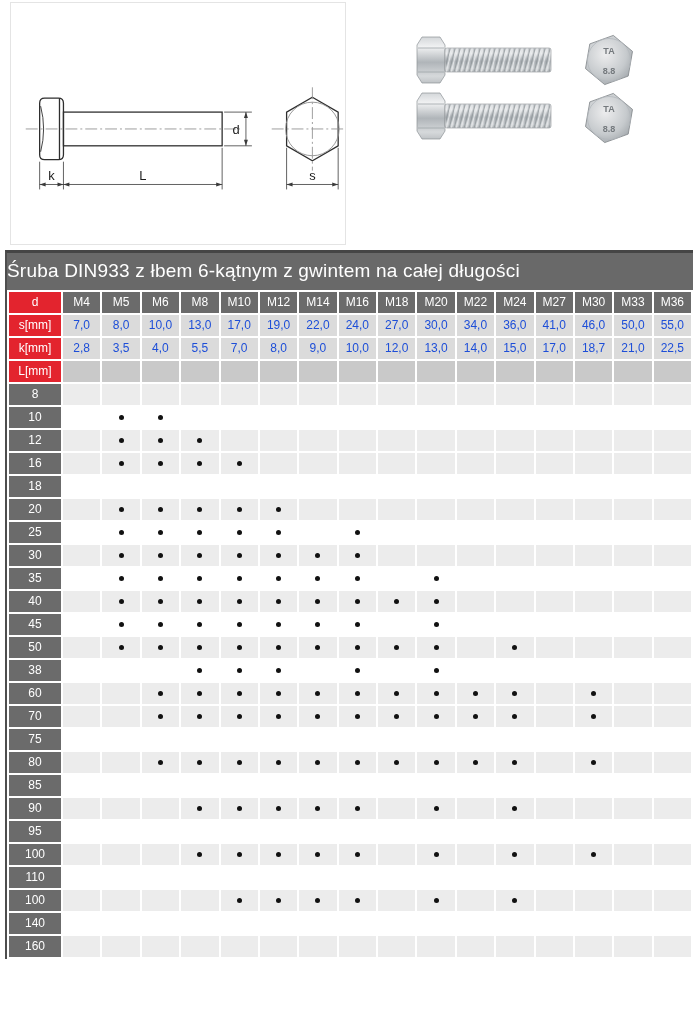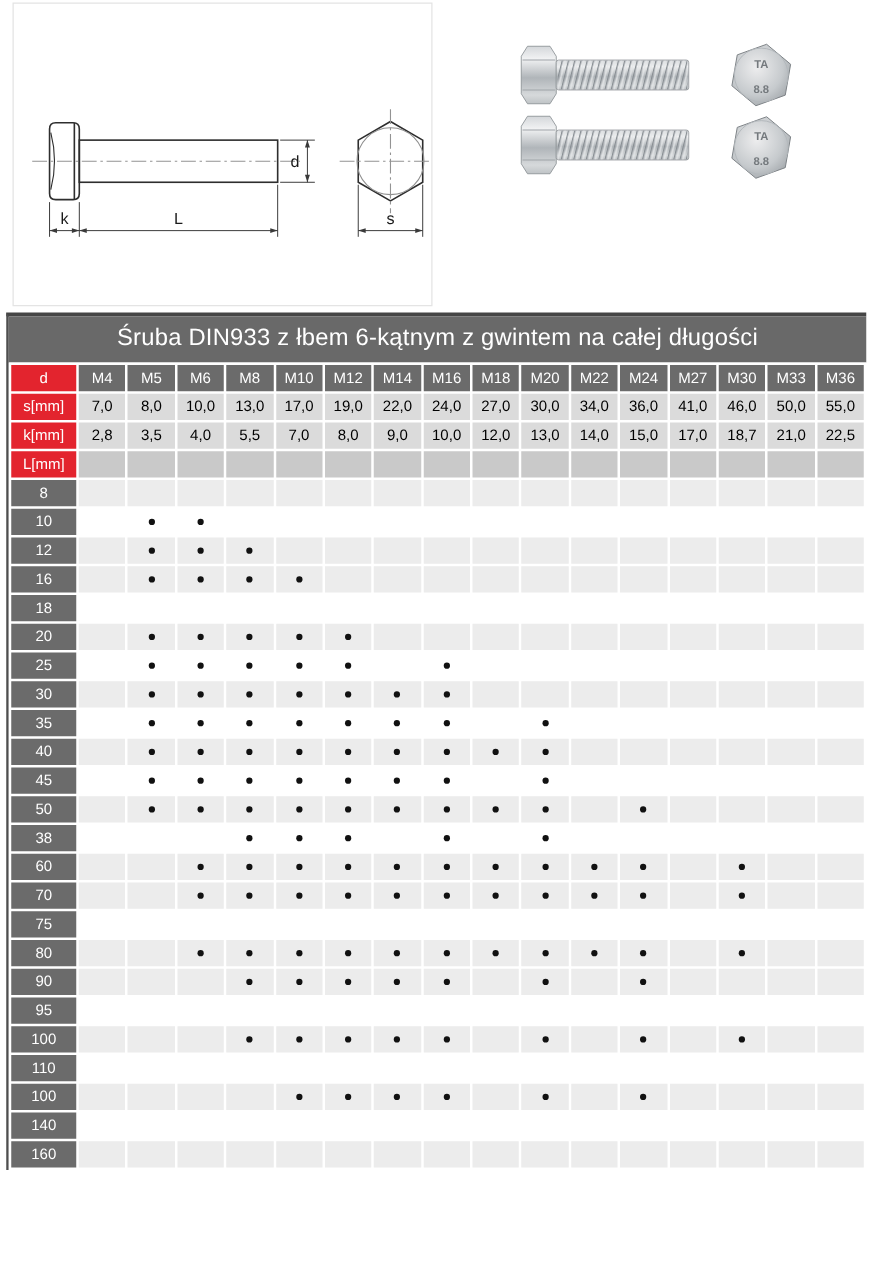--- a/index.html
+++ b/index.html
@@ -14,36 +14,36 @@
     border:1px solid #e4e4e4;box-sizing:border-box;background:#fff;
   }
   .photo-area{position:absolute;left:405px;top:19px;width:290px;height:130px;}
 
   
   .spec{
     position:absolute;left:5px;top:250px;width:688px;
     border-top:3px solid #454545;border-left:2px solid #4e4e4e;box-sizing:border-box;
   }
   .spec-title{
-    background:#696969;color:#fff;text-align:center;
+    background:#696969;color:#fff;
     font-size:19px;letter-spacing:.2px;padding:7px 0 8px 0;
   }
   table.grid{
     border-collapse:separate;border-spacing:2px;width:100%;
     table-layout:fixed;background:#fff;
   }
   table.grid th,table.grid td{
     height:21px;padding:0;text-align:center;vertical-align:middle;
     font-size:12px;font-weight:normal;line-height:21px;overflow:hidden;
   }
   col.labelcol{width:52px;}
   th.red{background:#e3242e;color:#fff;}
   th.dark{background:#6b6b6b;color:#fff;}
   th.rowlabel{background:#6b6b6b;color:#fff;}
-  td.val{background:#dbdbdb;color:#000000;}
+  td.val{background:#dbdbdb;color:#1d4ed8;}
   td.lgap{background:#c9c9c9;}
   tr.shade td.acell{background:#ececec;}
   tr.plain td.acell{background:#ffffff;}
   .dot{display:inline-block;width:5px;height:5px;background:#111;border-radius:50%;vertical-align:middle;}
 </style>
 </head>
 <body>
 
 <div class="drawing-box">
   <svg width="334" height="241" viewBox="0 0 335 243">
@@ -549,20 +549,39 @@
           <td class="acell"><span class="dot"></span></td>
           <td class="acell"><span class="dot"></span></td>
           <td class="acell"><span class="dot"></span></td>
           <td class="acell"><span class="dot"></span></td>
           <td class="acell"><span class="dot"></span></td>
           <td class="acell"></td>
           <td class="acell"><span class="dot"></span></td>
           <td class="acell"></td>
           <td class="acell"></td>
         </tr>
+        <tr class="plain">
+          <th class="rowlabel">85</th>
+          <td class="acell"></td>
+          <td class="acell"></td>
+          <td class="acell"></td>
+          <td class="acell"></td>
+          <td class="acell"></td>
+          <td class="acell"></td>
+          <td class="acell"></td>
+          <td class="acell"></td>
+          <td class="acell"></td>
+          <td class="acell"></td>
+          <td class="acell"></td>
+          <td class="acell"></td>
+          <td class="acell"></td>
+          <td class="acell"></td>
+          <td class="acell"></td>
+          <td class="acell"></td>
+        </tr>
         <tr class="shade">
           <th class="rowlabel">90</th>
           <td class="acell"></td>
           <td class="acell"></td>
           <td class="acell"></td>
           <td class="acell"><span class="dot"></span></td>
           <td class="acell"><span class="dot"></span></td>
           <td class="acell"><span class="dot"></span></td>
           <td class="acell"><span class="dot"></span></td>
           <td class="acell"><span class="dot"></span></td>

